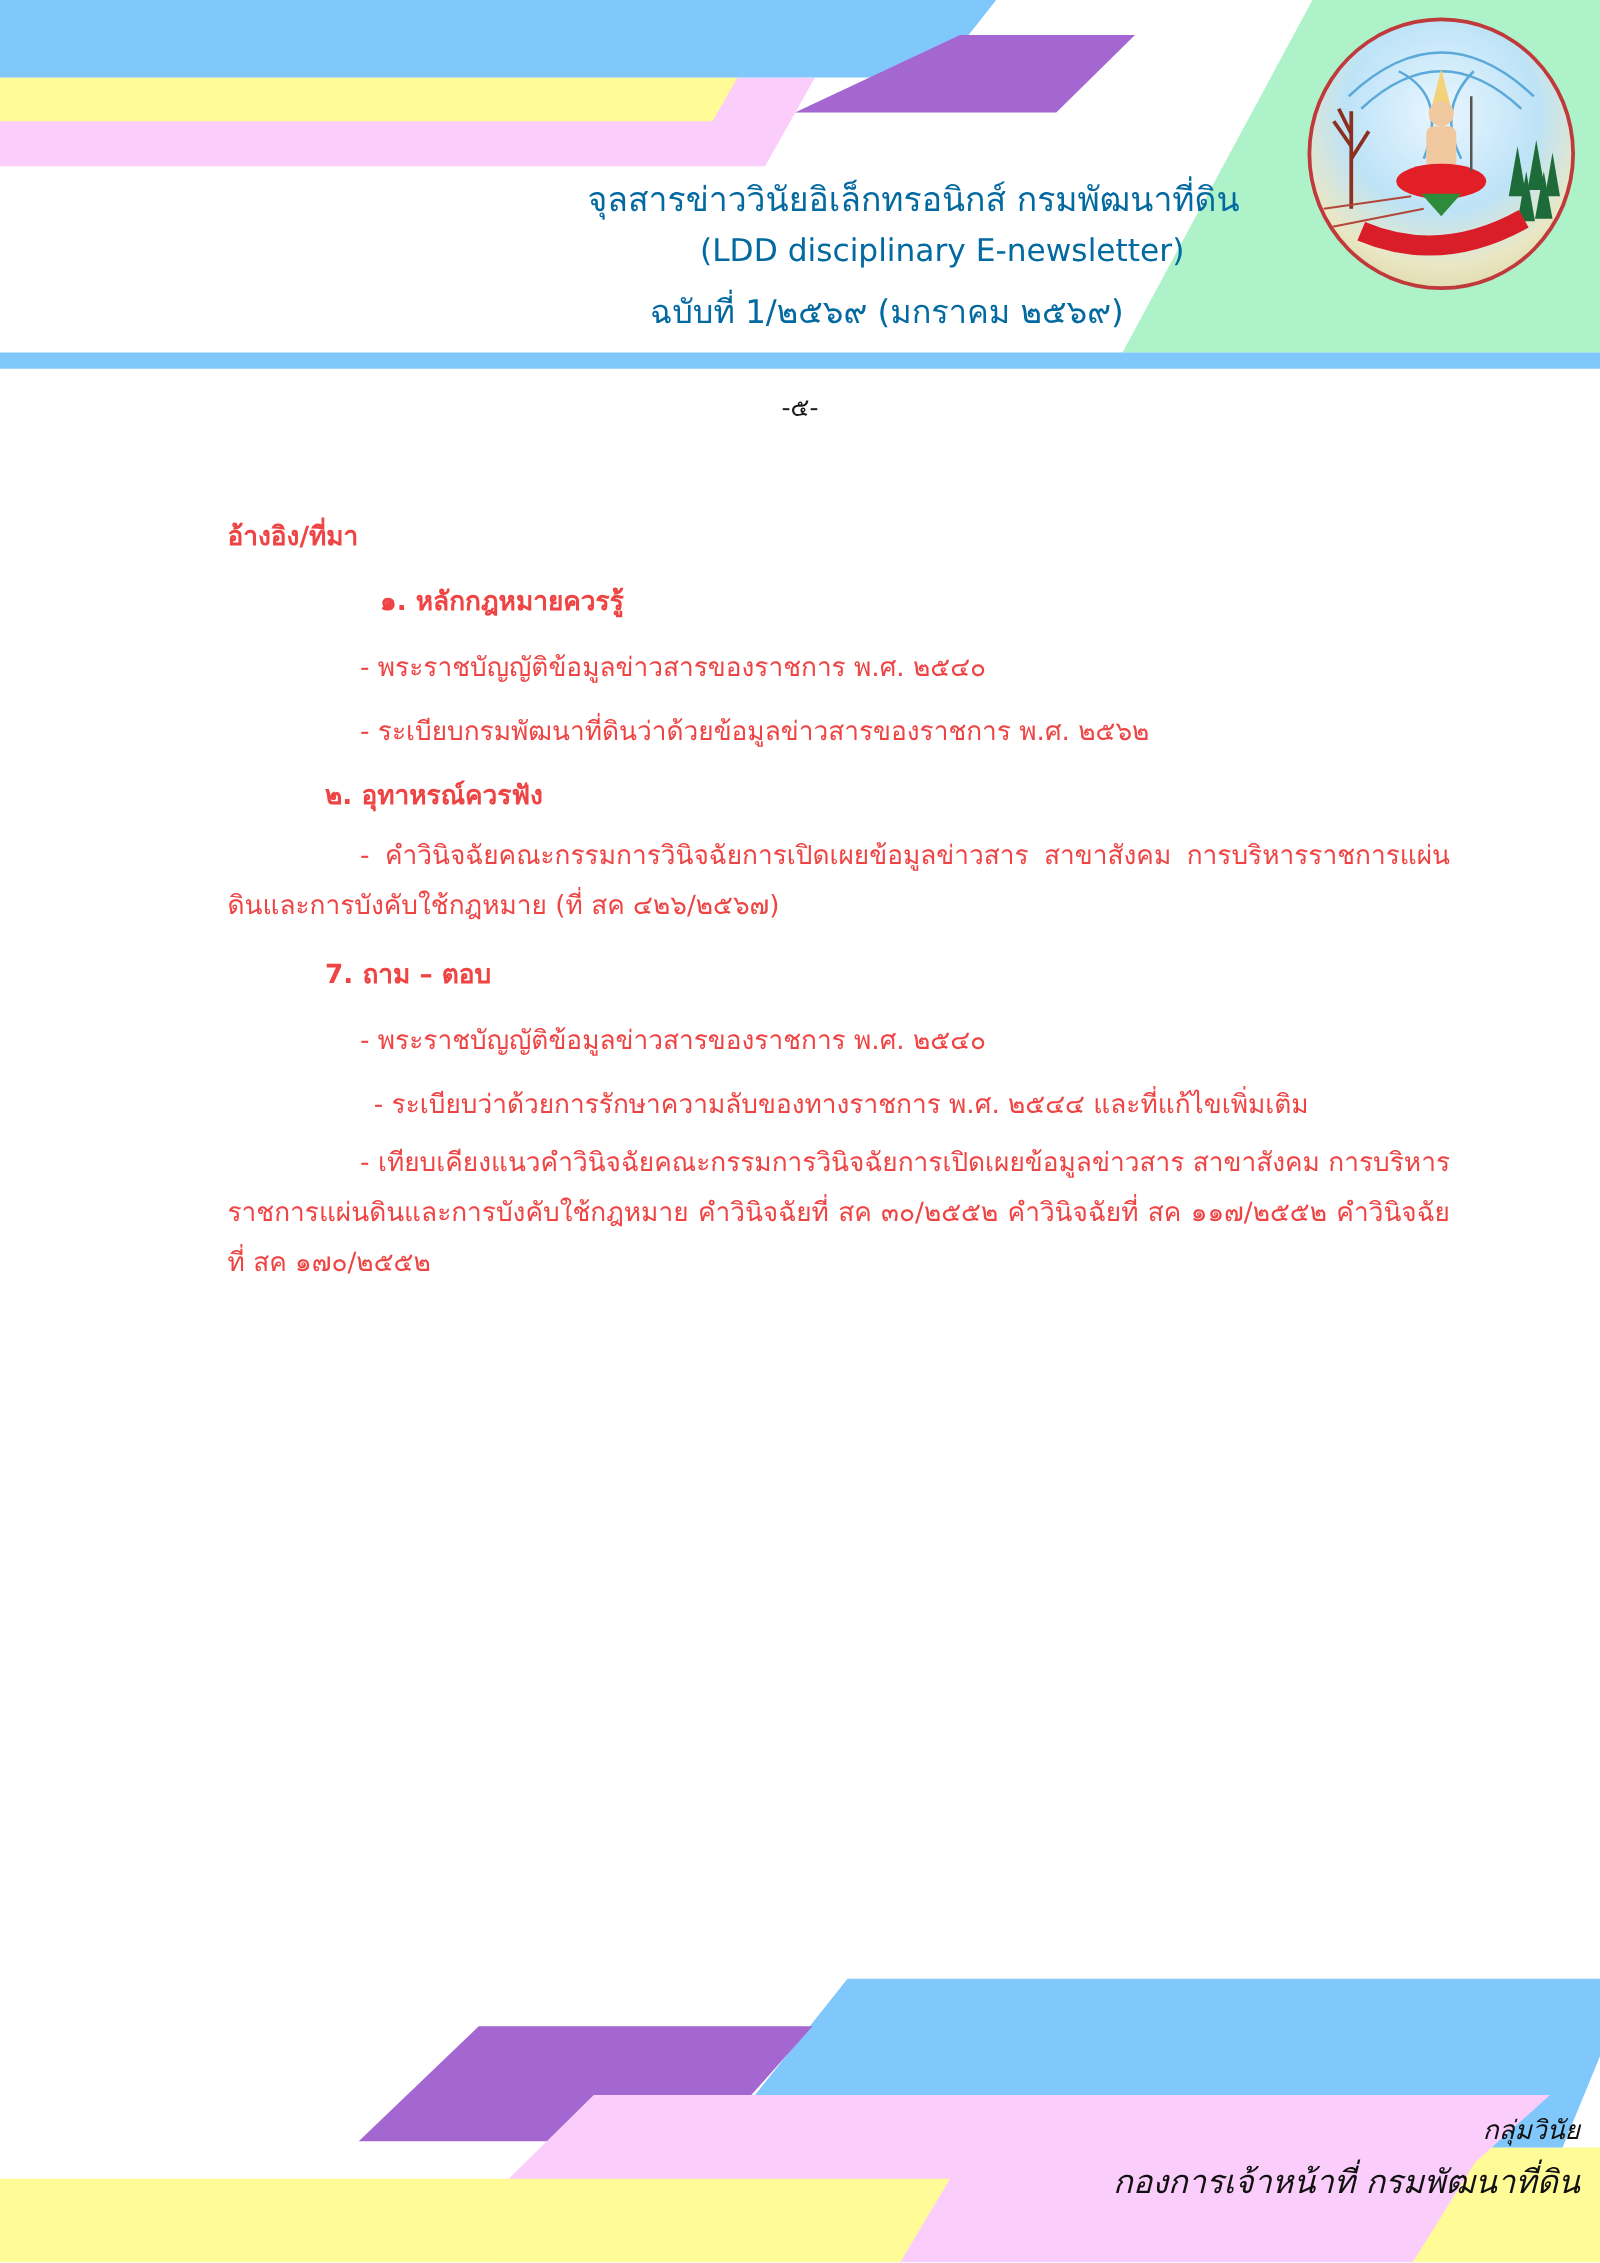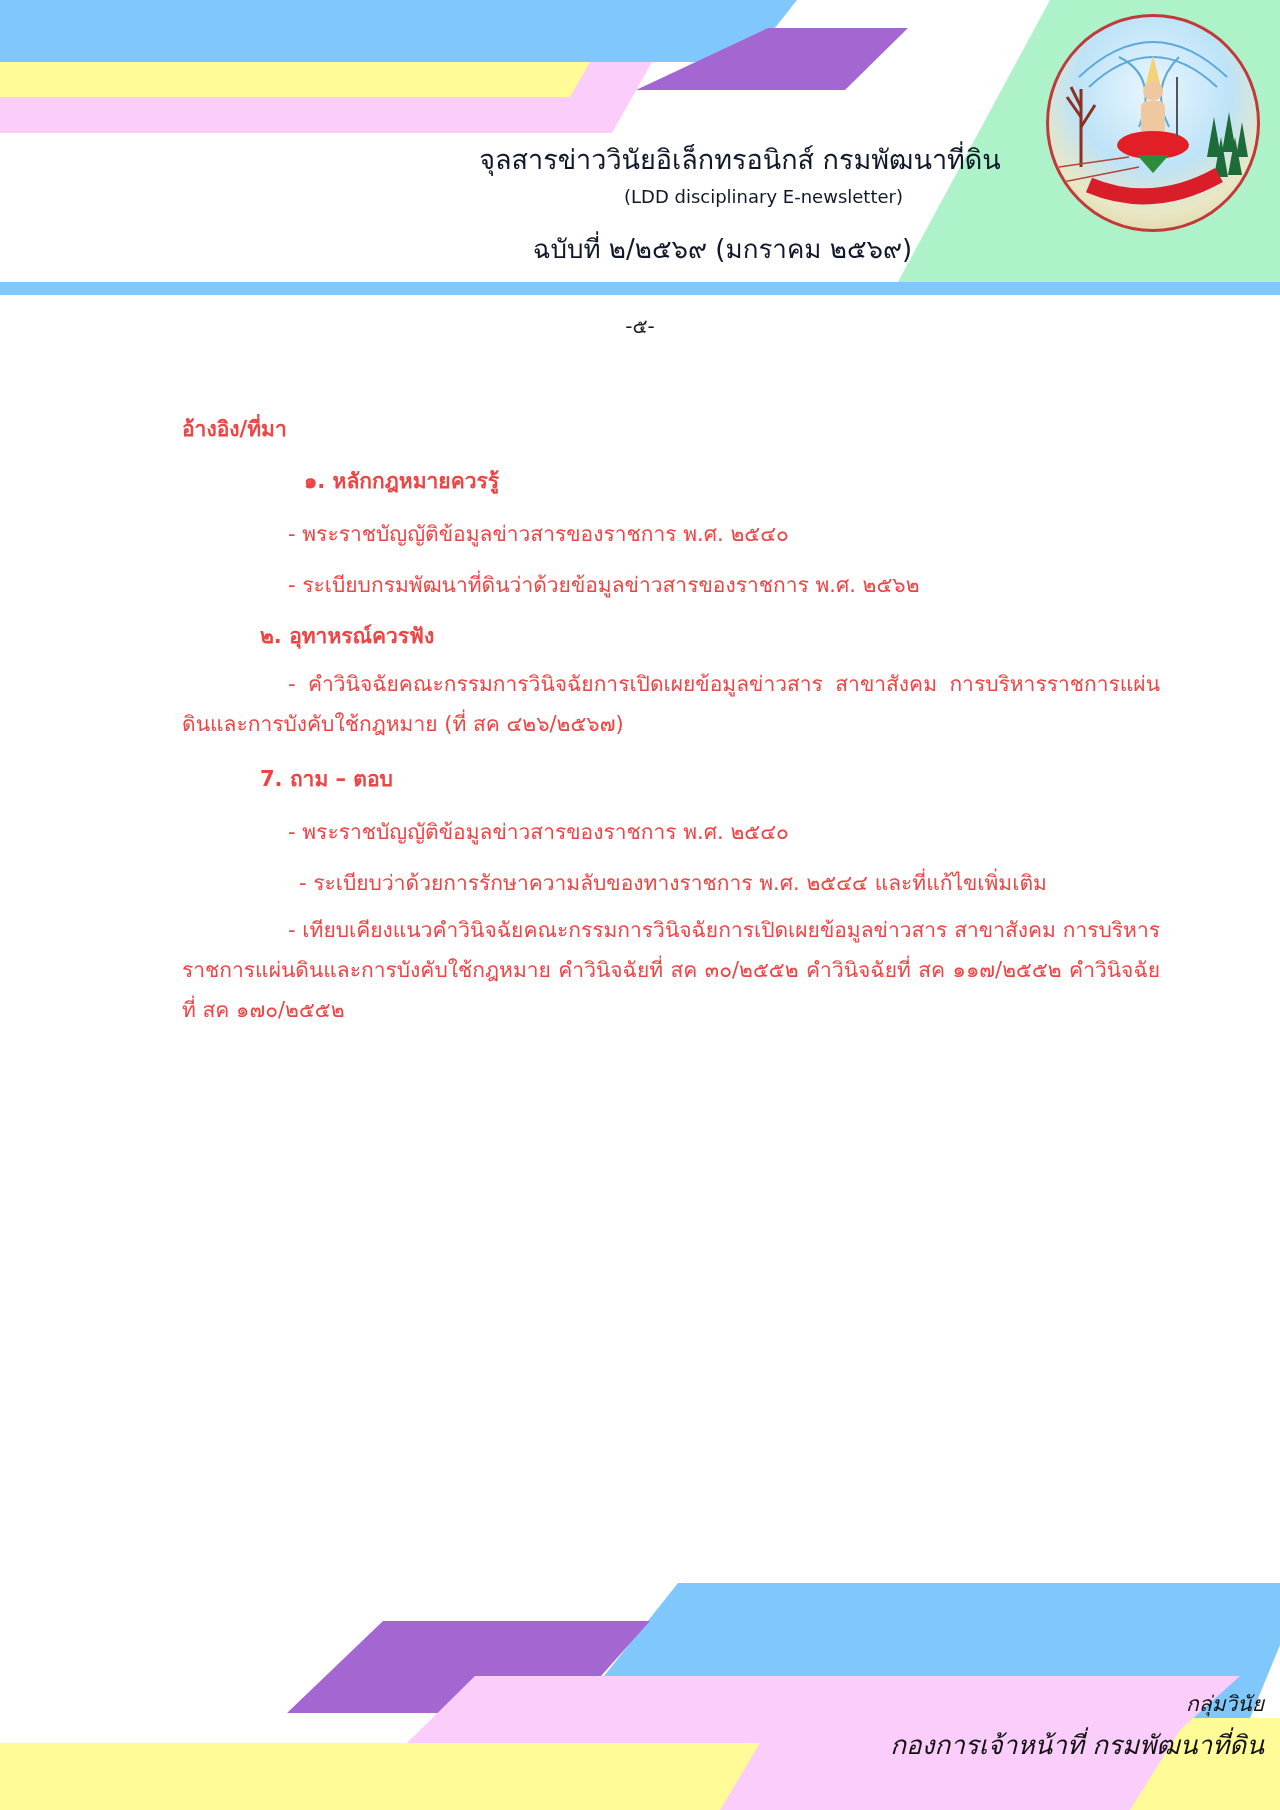--- a/index.html
+++ b/index.html
@@ -8,26 +8,26 @@
     height: 1810px;
     position: relative;
     overflow: hidden;
     background: #ffffff;
     font-family: "DejaVu Sans", "Liberation Sans", sans-serif;
     color: #1a1a1a;
   }
   .deco-svg { position: absolute; left: 0; top: 0; }
   .header-text {
     position: absolute;
-    text-align: center;
-    color: #0f172a;
+    text-align: left;
+    color: #0369a1;
     white-space: nowrap;
   }
   #title-th { left: 470px; top: 138px; width: 540px; font-size: 27px; }
-  #title-en { left: 560px; top: 186px; width: 407px; font-size: 18px; }
+  #title-en { left: 560px; top: 186px; width: 407px; font-size: 25px; }
   #issue    { left: 520px; top: 228px; width: 405px; font-size: 26px; }
 
   .logo {
     position: absolute;
     left: 1046px; top: 14px;
     width: 214px; height: 218px;
     border-radius: 50%;
     border: 3px solid #c0393b;
     box-sizing: border-box;
     overflow: hidden;
@@ -76,21 +76,21 @@
 
   <polygon points="0,0 797,0 748,62 0,62" fill="#80c8fc"></polygon>
 
   <polygon points="768,28 908,28 845,90 636,90" fill="#a466d0"></polygon>
 
   <rect x="0" y="282" width="1280" height="13" fill="#80c8fc"></rect>
 </svg>
 
 <div class="header-text" id="title-th">จุลสารข่าววินัยอิเล็กทรอนิกส์ กรมพัฒนาที่ดิน</div>
 <div class="header-text" id="title-en">(LDD disciplinary E-newsletter)</div>
-<div class="header-text" id="issue">ฉบับที่ ๒/๒๕๖๙ (มกราคม ๒๕๖๙)</div>
+<div class="header-text" id="issue">ฉบับที่ 1/๒๕๖๙ (มกราคม ๒๕๖๙)</div>
 
 <div class="logo">
   <svg width="208" height="212" viewBox="0 0 208 212">
 
     <g stroke="#5aa9d8" stroke-width="2" fill="none">
       <path d="M30,60 Q104,-10 178,60"></path>
       <path d="M40,70 Q104,10 168,70"></path>
       <path d="M70,40 Q110,60 90,110"></path>
       <path d="M130,40 Q100,70 120,110"></path>
     </g>

